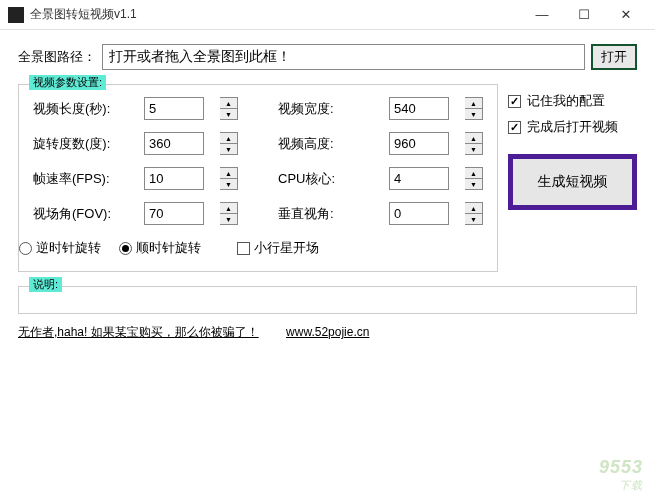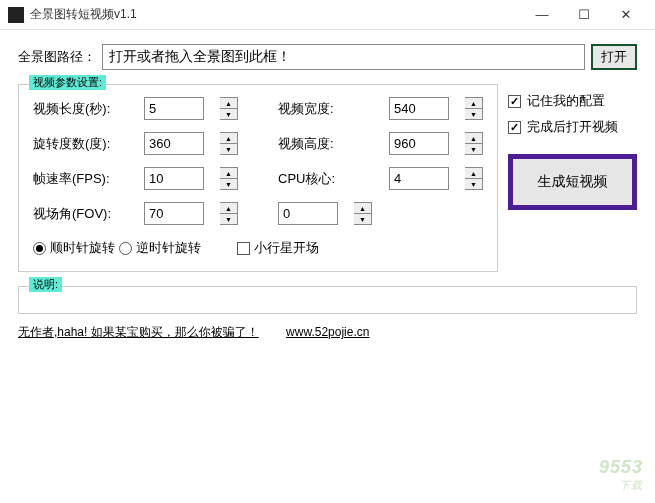--- a/index.html
+++ b/index.html
@@ -131,36 +131,37 @@
           </div>
           <div class="param-row">
             <span class="plabel">CPU核心:</span>
             <input class="pinput" value="4" style="">
             <div class="spinner">
                 <div class="sp">▲</div>
                 <div class="sp">▼</div>
               </div>
           </div>
           <div class="param-row">
+            <span class="plabel">垂直视角:</span>
             <input class="pinput" value="0" style="">
             <div class="spinner">
                 <div class="sp">▲</div>
                 <div class="sp">▼</div>
               </div>
           </div>
         </div>
       </div>
       <div class="bottom-controls">
+        <div class="radio-group" style="margin-left:-14px;">
+          <span class="radio-circle"></span>
+          <span>逆时针旋转</span>
+        </div>
         <div class="radio-group">
           <span class="radio-circle checked"></span>
           <span>顺时针旋转</span>
-        </div>
-        <div class="radio-group" style="margin-left:-14px;">
-          <span class="radio-circle"></span>
-          <span>逆时针旋转</span>
         </div>
         <div class="radio-group" style="margin-left:18px;">
           <span class="checkbox"></span>
           <span>小行星开场</span>
         </div>
       </div>
     </div>
 
     <div class="right-panel">
       <div class="chk-row">

